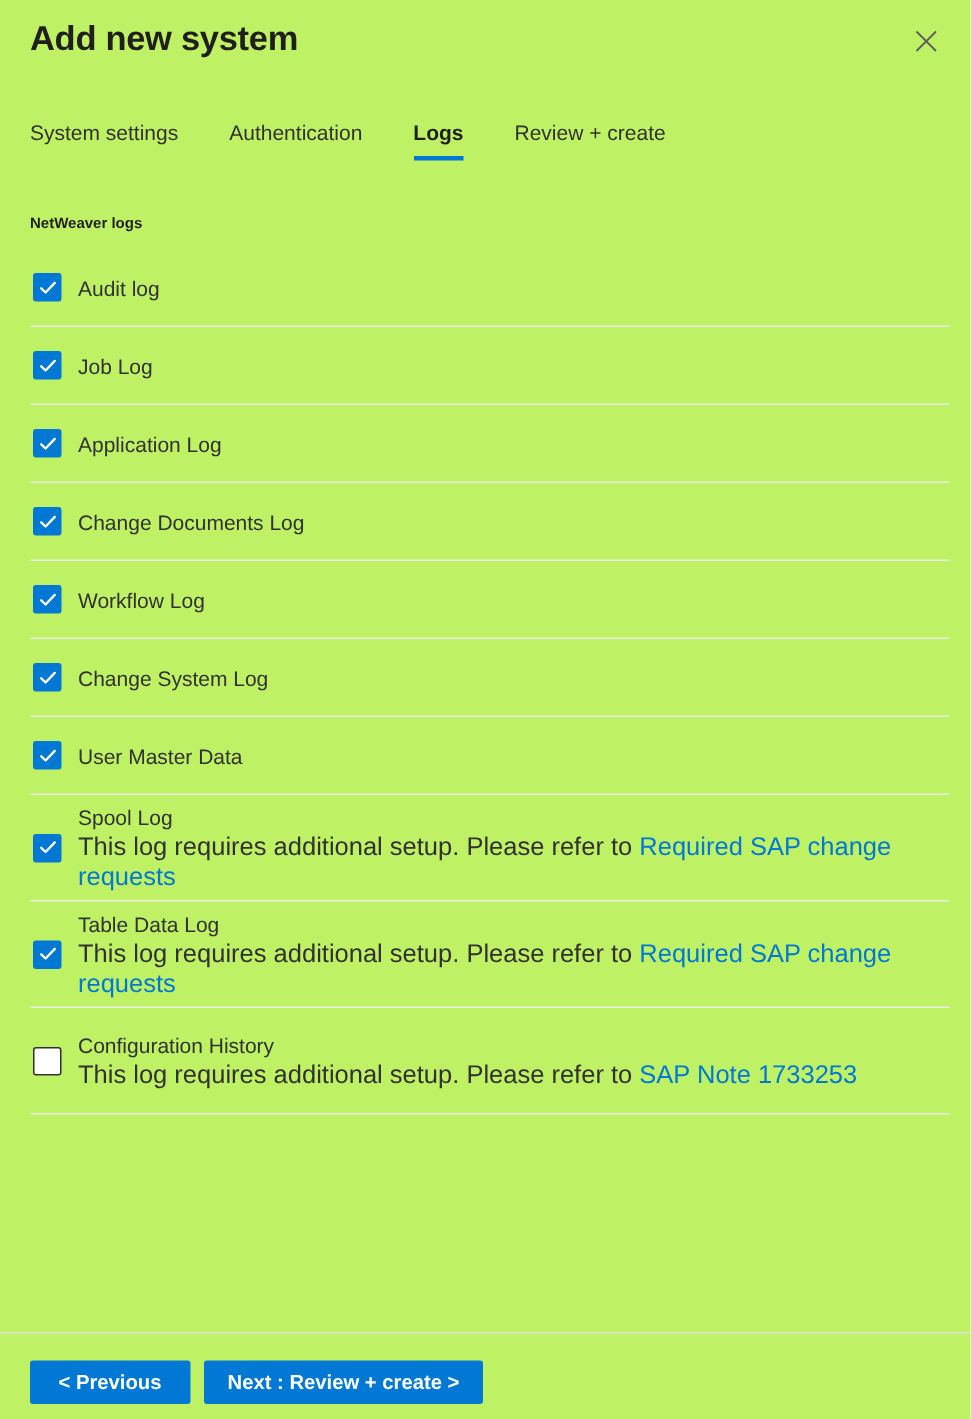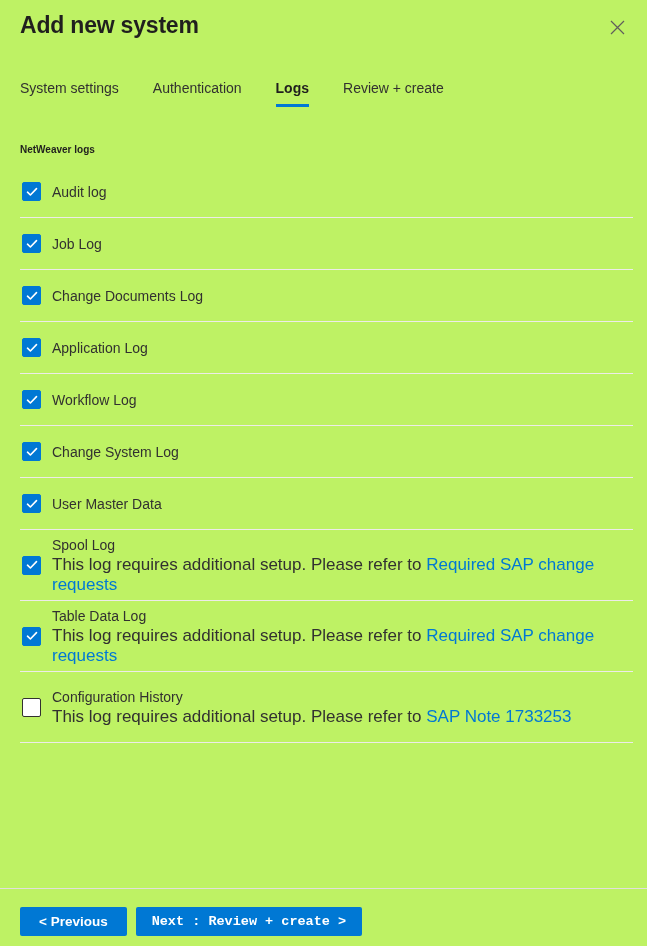--- a/index.html
+++ b/index.html
@@ -189,21 +189,21 @@
     font-size: 13.5px;
     font-weight: bold;
     font-family: "Liberation Sans", sans-serif;
     cursor: pointer;
     display: inline-flex;
     align-items: center;
     justify-content: center;
     white-space: nowrap;
   }
   .btn-prev { padding: 12px 19px; }
-  .btn-next { padding: 13px 16px; font-family: Liberation Mono, monospace; }
+  .btn-next { padding: 13px 16px; }
 </style>
 </head>
 <body>
 
 <div class="panel">
 
   <div class="header">
     <div class="page-title">Add new system</div>
     <button class="close-btn" aria-label="Close">
       <svg width="15" height="15" viewBox="0 0 15 15">
@@ -245,32 +245,32 @@
       </span>
     </div>
 
     <div class="log-row">
       <span class="cbox checked">
         <svg width="12" height="12" viewBox="0 0 12 12">
             <path d="M1.5 6.2 L4.4 9 L10.5 2.6" stroke="#ffffff" stroke-width="1.6" fill="none" stroke-linecap="round" stroke-linejoin="round"></path>
           </svg>
       </span>
       <span class="row-text">
+        <span class="row-label">Application Log</span>
+      </span>
+    </div>
+
+    <div class="log-row">
+      <span class="cbox checked">
+        <svg width="12" height="12" viewBox="0 0 12 12">
+            <path d="M1.5 6.2 L4.4 9 L10.5 2.6" stroke="#ffffff" stroke-width="1.6" fill="none" stroke-linecap="round" stroke-linejoin="round"></path>
+          </svg>
+      </span>
+      <span class="row-text">
         <span class="row-label">Change Documents Log</span>
-      </span>
-    </div>
-
-    <div class="log-row">
-      <span class="cbox checked">
-        <svg width="12" height="12" viewBox="0 0 12 12">
-            <path d="M1.5 6.2 L4.4 9 L10.5 2.6" stroke="#ffffff" stroke-width="1.6" fill="none" stroke-linecap="round" stroke-linejoin="round"></path>
-          </svg>
-      </span>
-      <span class="row-text">
-        <span class="row-label">Application Log</span>
       </span>
     </div>
 
     <div class="log-row">
       <span class="cbox checked">
         <svg width="12" height="12" viewBox="0 0 12 12">
             <path d="M1.5 6.2 L4.4 9 L10.5 2.6" stroke="#ffffff" stroke-width="1.6" fill="none" stroke-linecap="round" stroke-linejoin="round"></path>
           </svg>
       </span>
       <span class="row-text">

